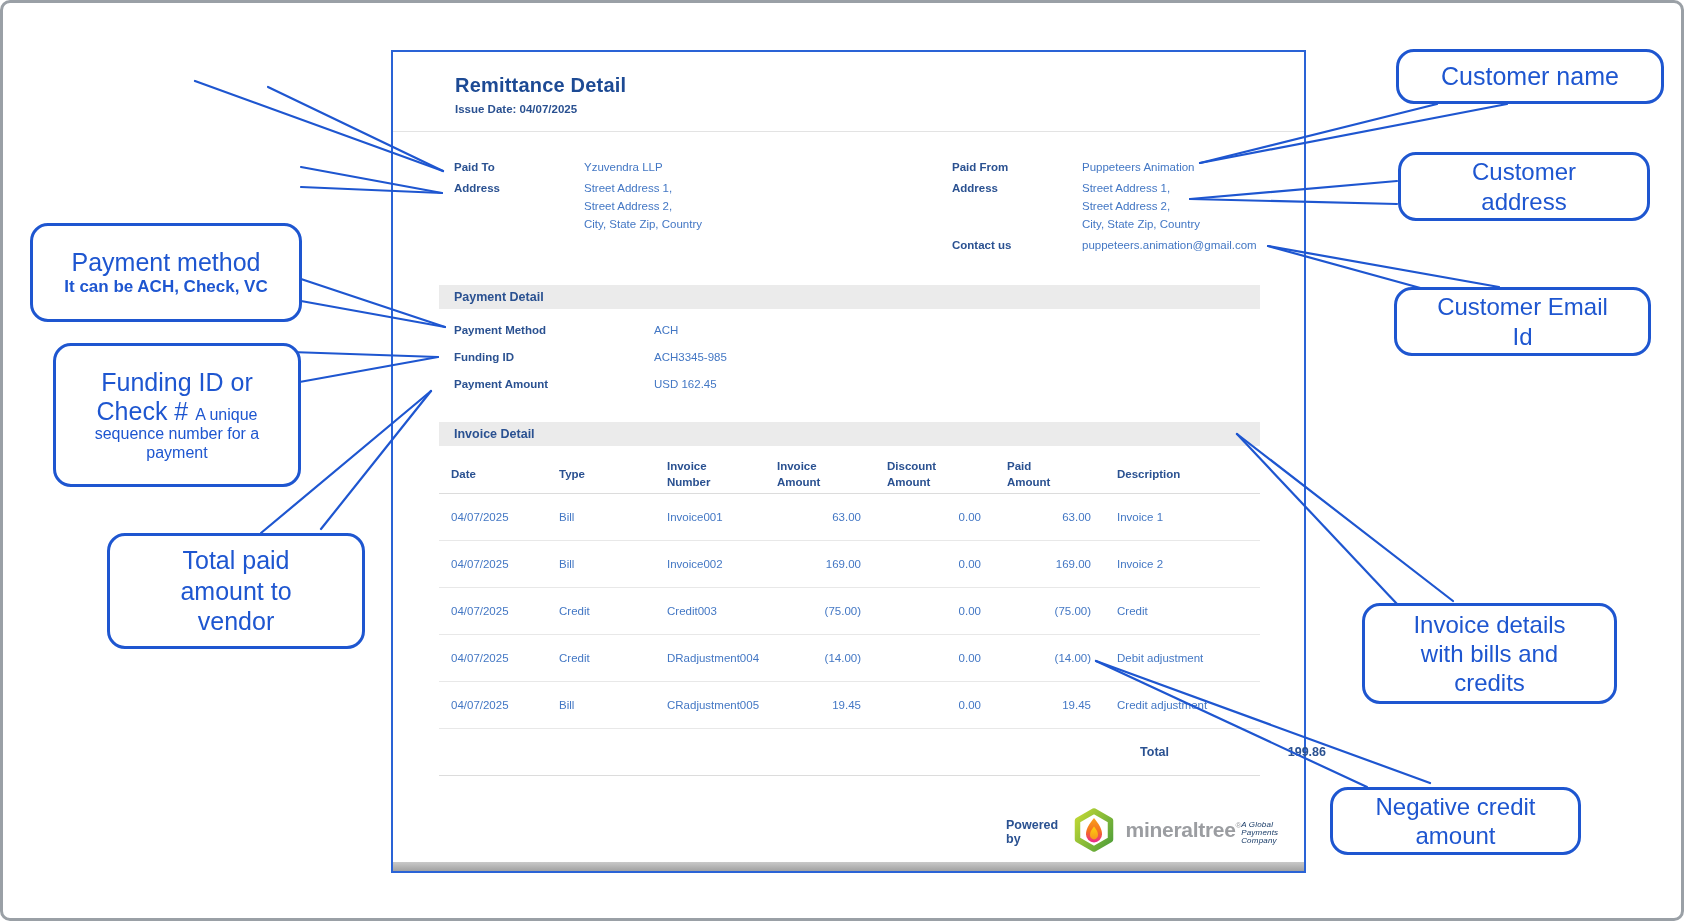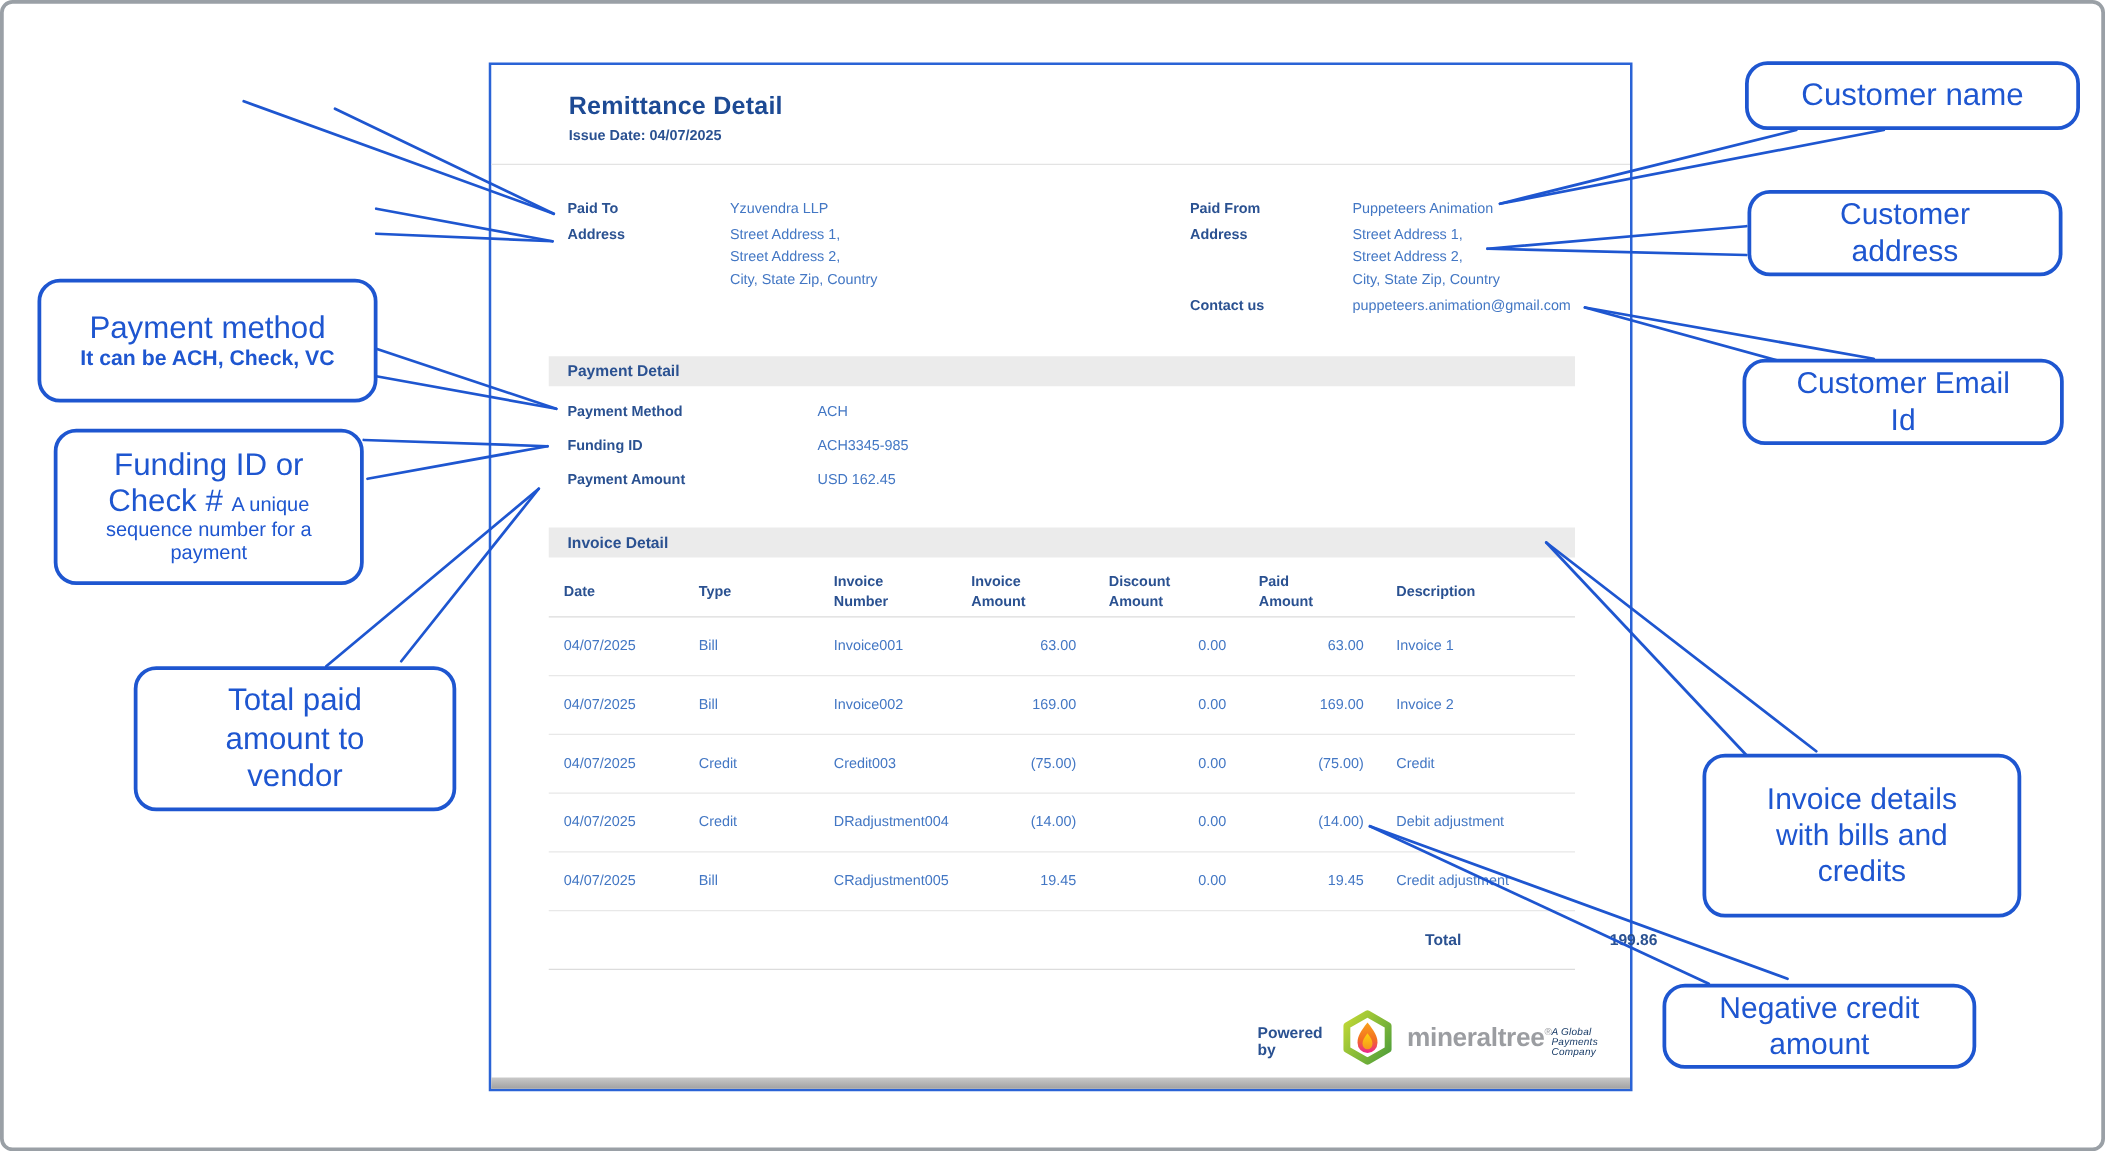--- a/index.html
+++ b/index.html
@@ -59,30 +59,30 @@
              color:#1e56d0; display:flex; flex-direction:column; align-items:center; justify-content:center;
              text-align:center; line-height:1.22; }
   .co-big { font-size:25px; }
   .co-mid { font-size:24px; }
   .co-sub { font-size:17px;font-weight:bold; }
   .co-small { font-size:16px; }
 
   #co-vendor-name     { left:45px;   top:29px;  width:252px; height:52px; }
   #co-vendor-address  { left:43px;   top:146px; width:258px; height:52px; }
   #co-payment-method  { left:30px;   top:223px; width:272px; height:99px; }
-  #co-funding-id      { left:43px;   top:343px; width:248px; height:125px;align-items:center; }
+  #co-funding-id      { left:53px;   top:343px; width:248px; height:144px;align-items:center; }
   #co-funding-id .mix { width:214px; line-height:1.15; }
   #co-total-paid      { left:107px;  top:533px; width:258px; height:116px; }
   #co-total-paid .wrap{ width:175px; }
   #co-customer-name   { left:1396px; top:49px;  width:268px; height:55px; }
   #co-customer-address{ left:1398px; top:152px; width:252px; height:69px; }
   #co-customer-address .wrap { width:160px; }
   #co-customer-email  { left:1394px; top:287px; width:257px; height:69px; }
   #co-customer-email .wrap { width:190px; }
-  #co-invoice-details { left:1362px; top:603px; width:255px; height:131px; }
+  #co-invoice-details { left:1362px; top:603px; width:255px; height:101px; }
   #co-invoice-details .wrap { width:175px; }
   #co-negative-credit { left:1330px; top:787px; width:251px; height:68px; }
   #co-negative-credit .wrap { width:215px; }
 
   #connectors { position:absolute; inset:0; pointer-events:none; }
   #connectors line { stroke:#1e56d0; stroke-width:2.2; stroke-linecap:round; }
 </style>
 </head>
 <body>
 

